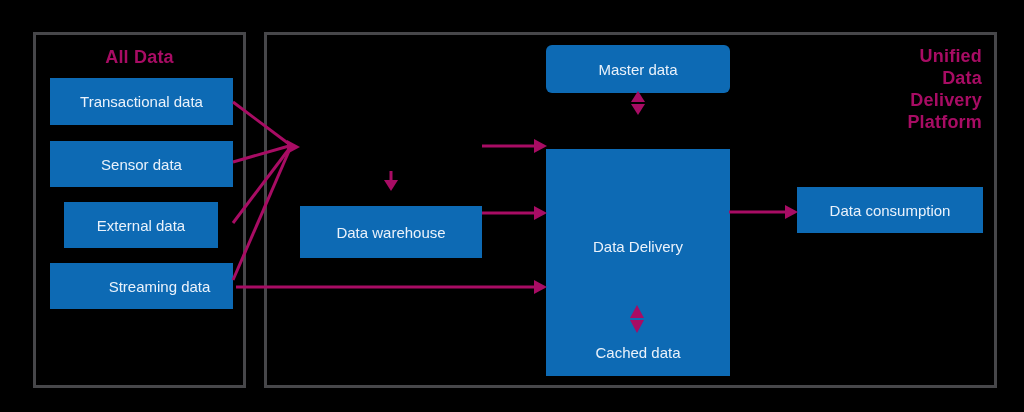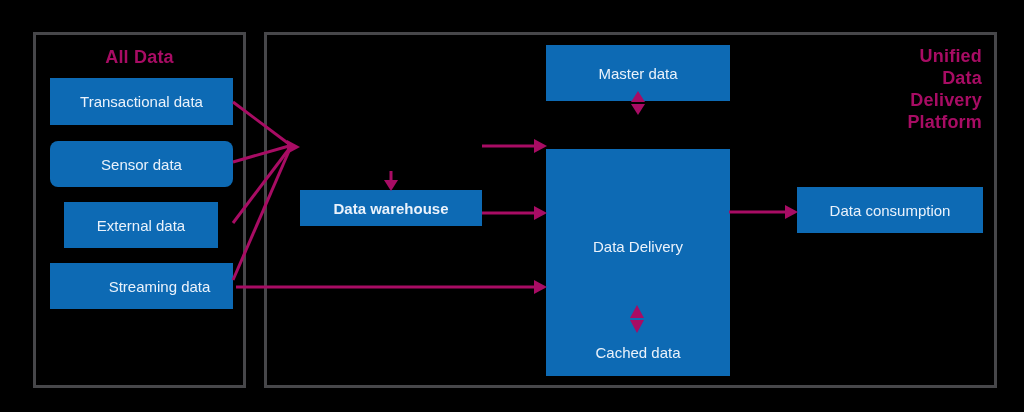--- a/index.html
+++ b/index.html
@@ -46,26 +46,26 @@
     background:var(--node-fill);
     color:var(--node-text);
     font-size:15px;
     display:flex;
     align-items:center;
     justify-content:center;
     text-align:center;
     box-sizing:border-box;
   }
   .n-transactional{left:50px;top:78px;width:183px;height:47px;}
-  .n-sensor{left:50px;top:141px;width:183px;height:46px;border-radius:8px;}
+  .n-sensor{left:50px;top:141px;width:183px;height:46px;}
   .n-external{left:64px;top:202px;width:154px;height:46px;}
   .n-streaming{left:50px;top:263px;width:183px;height:46px;padding-left:36px;}
   .n-hub{left:300px;top:123px;width:182px;height:48px;}
-  .n-warehouse{left:300px;top:190px;width:182px;height:36px;font-weight:bold;}
-  .n-master{left:546px;top:45px;width:184px;height:56px;}
+  .n-warehouse{left:300px;top:206px;width:182px;height:52px;}
+  .n-master{left:546px;top:45px;width:184px;height:48px;border-radius:6px;}
   .n-delivery{left:546px;top:113px;width:184px;height:195px;margin-top:36px;}
   .n-cached{left:546px;top:329px;width:184px;height:47px;}
   .n-consumption{left:797px;top:187px;width:186px;height:46px;}
   .arrows{
     position:absolute;
     left:0;top:0;width:1024px;height:412px;
     pointer-events:none;
   }
   .edge{
     stroke:var(--accent-magenta);

